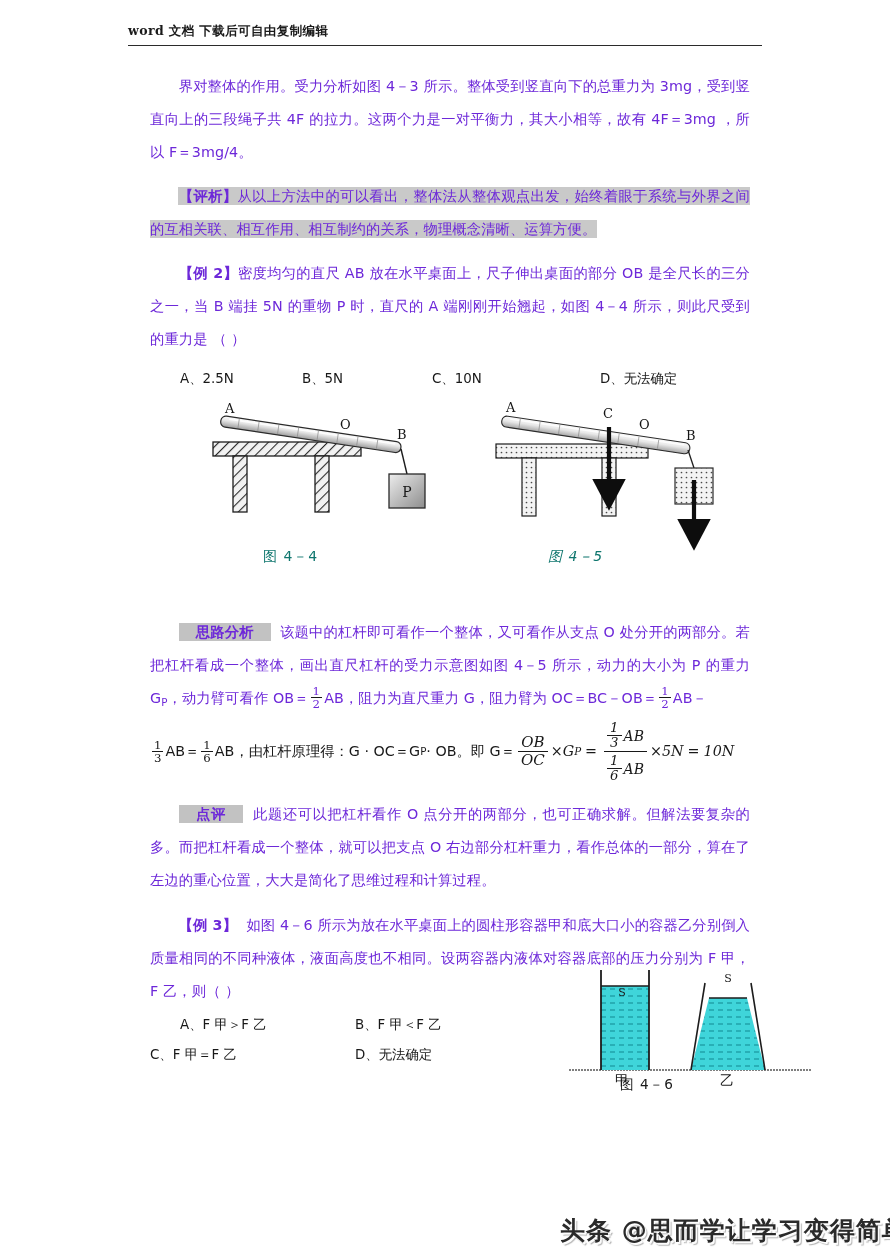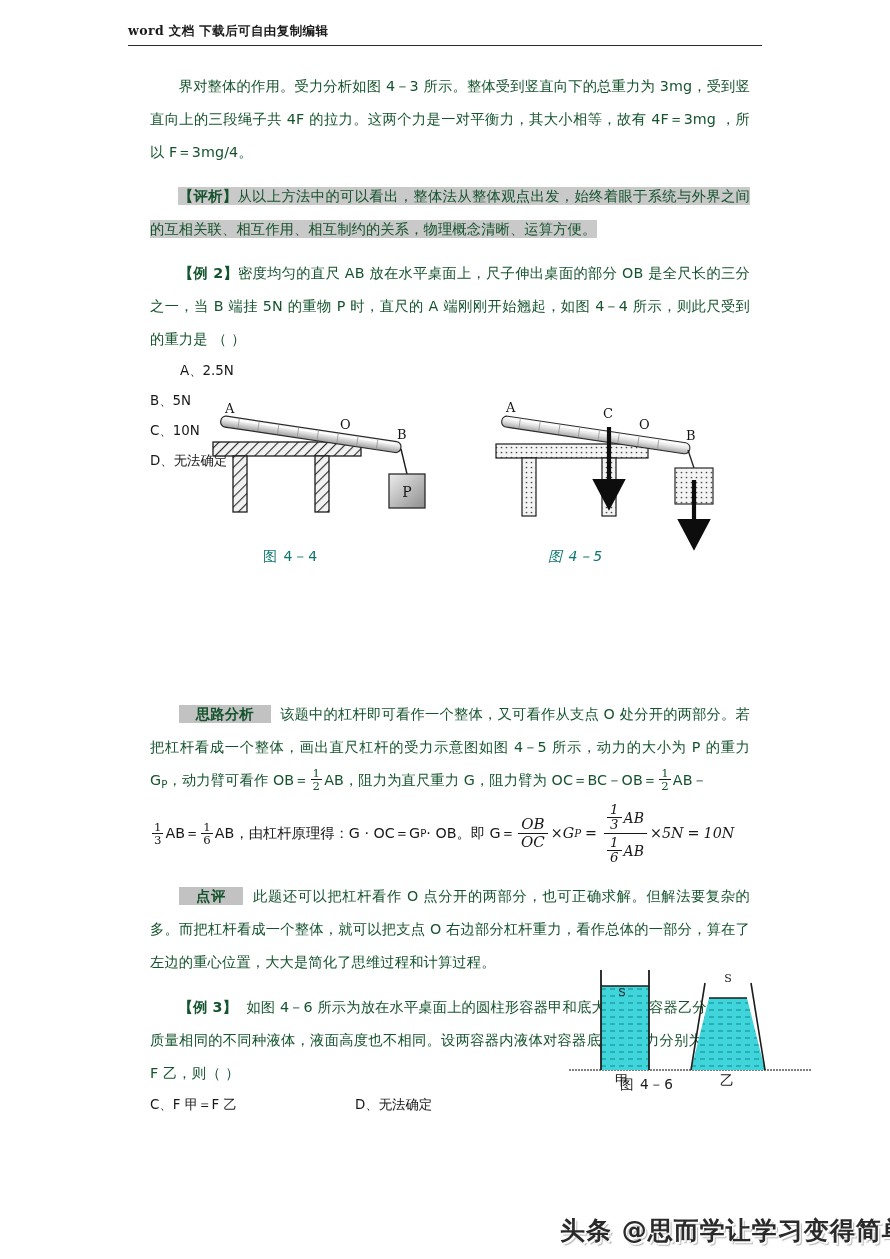--- a/index.html
+++ b/index.html
@@ -51,21 +51,21 @@
     left: 150px;
     top: 70px;
     width: 600px;
   }
   p.para {
     margin: 0;
     font-size: 14.3px;
     line-height: 33px;
     text-align: justify;
     letter-spacing: 0.1px;
-    color: #14532d;
+    color: #6d28d9;
   }
   .indent { display: inline-block; width: 2em; }
   .bold { font-weight: 700; }
   .hl {
     background: #c9c9c9;
     box-shadow: 0 0 0 1px #c9c9c9;
   }
   .lbl-hl {
     background: #c2c2c2;
     font-weight: 700;
@@ -205,21 +205,21 @@
     </p>
 
     <p class="para" style="margin-top:11px;">
       <span class="indent"></span><span class="hl bold">【评析】</span><span class="hl">从以上方法中的可以看出，整体法从整体观点出发，始终着眼于系统与外界之间的互相关联、相互作用、相互制约的关系，物理概念清晰、运算方便。</span>
     </p>
 
     <p class="para" style="margin-top:11px;">
       <span class="indent"></span><span class="bold">【例 2】</span><span>密度均匀的直尺 AB 放在水平桌面上，尺子伸出桌面的部分 OB 是全尺长的三分之一，当 B 端挂 5N 的重物 P 时，直尺的 A 端刚刚开始翘起，如图 4－4 所示，则此尺受到的重力是 （    ）</span>
     </p>
 
-    <div class="choices" style="margin-top:0;flex-direction:column;">
+    <div class="choices" style="margin-top:8px;">
       <span class="ch c1">A、2.5N</span>
       <span class="ch c2">B、5N</span>
       <span class="ch c3">C、10N</span>
       <span class="ch">D、无法确定</span>
     </div>
 
     <div style="height:222px;"></div>
 
     <p class="para">
       <span class="indent"></span><span class="lbl-hl">思路分析</span>&nbsp;&nbsp;<span>该题中的杠杆即可看作一个整体，又可看作从支点 O 处分开的两部分。若把杠杆看成一个整体，画出直尺杠杆的受力示意图如图 4－5 所示，动力的大小为 P 的重力 G</span><span class="sub">P</span><span>，动力臂可看作 OB＝</span><span class="frac"><span class="num">1</span><span class="den">2</span></span><span>AB，阻力为直尺重力 G，阻力臂为 OC＝BC－OB＝</span><span class="frac"><span class="num">1</span><span class="den">2</span></span><span>AB－</span>
@@ -273,20 +273,24 @@
     </div>
 
     <p class="para" style="margin-top:14px;">
       <span class="indent"></span><span class="lbl-hl">点评</span>&nbsp;&nbsp;<span>此题还可以把杠杆看作 O 点分开的两部分，也可正确求解。但解法要复杂的多。而把杠杆看成一个整体，就可以把支点 O 右边部分杠杆重力，看作总体的一部分，算在了左边的重心位置，大大是简化了思维过程和计算过程。</span>
     </p>
 
     <p class="para" style="margin-top:12px;">
       <span class="indent"></span><span class="bold">【例 3】</span>&nbsp;&nbsp;<span>如图 4－6 所示为放在水平桌面上的圆柱形容器甲和底大口小的容器乙分别倒入质量相同的不同种液体，液面高度也不相同。设两容器内液体对容器底部的压力分别为 F 甲，F 乙，则（          ）</span>
     </p>
 
+    <div class="choices" style="margin-top:2px;width:420px;">
+      <span class="ch" style="width:175px;margin-left:30px;">A、F 甲＞F 乙</span>
+      <span class="ch">B、F 甲＜F 乙</span>
+    </div>
     <div class="choices" style="width:420px;">
       <span class="ch" style="width:205px;">C、F 甲＝F 乙</span>
       <span class="ch">D、无法确定</span>
     </div>
   </div>
 
   <div class="figrow">
 
     <div class="fig" style="left:55px; top:0; width:250px; height:150px;">
       <svg width="250" height="150" viewBox="0 0 250 150">

